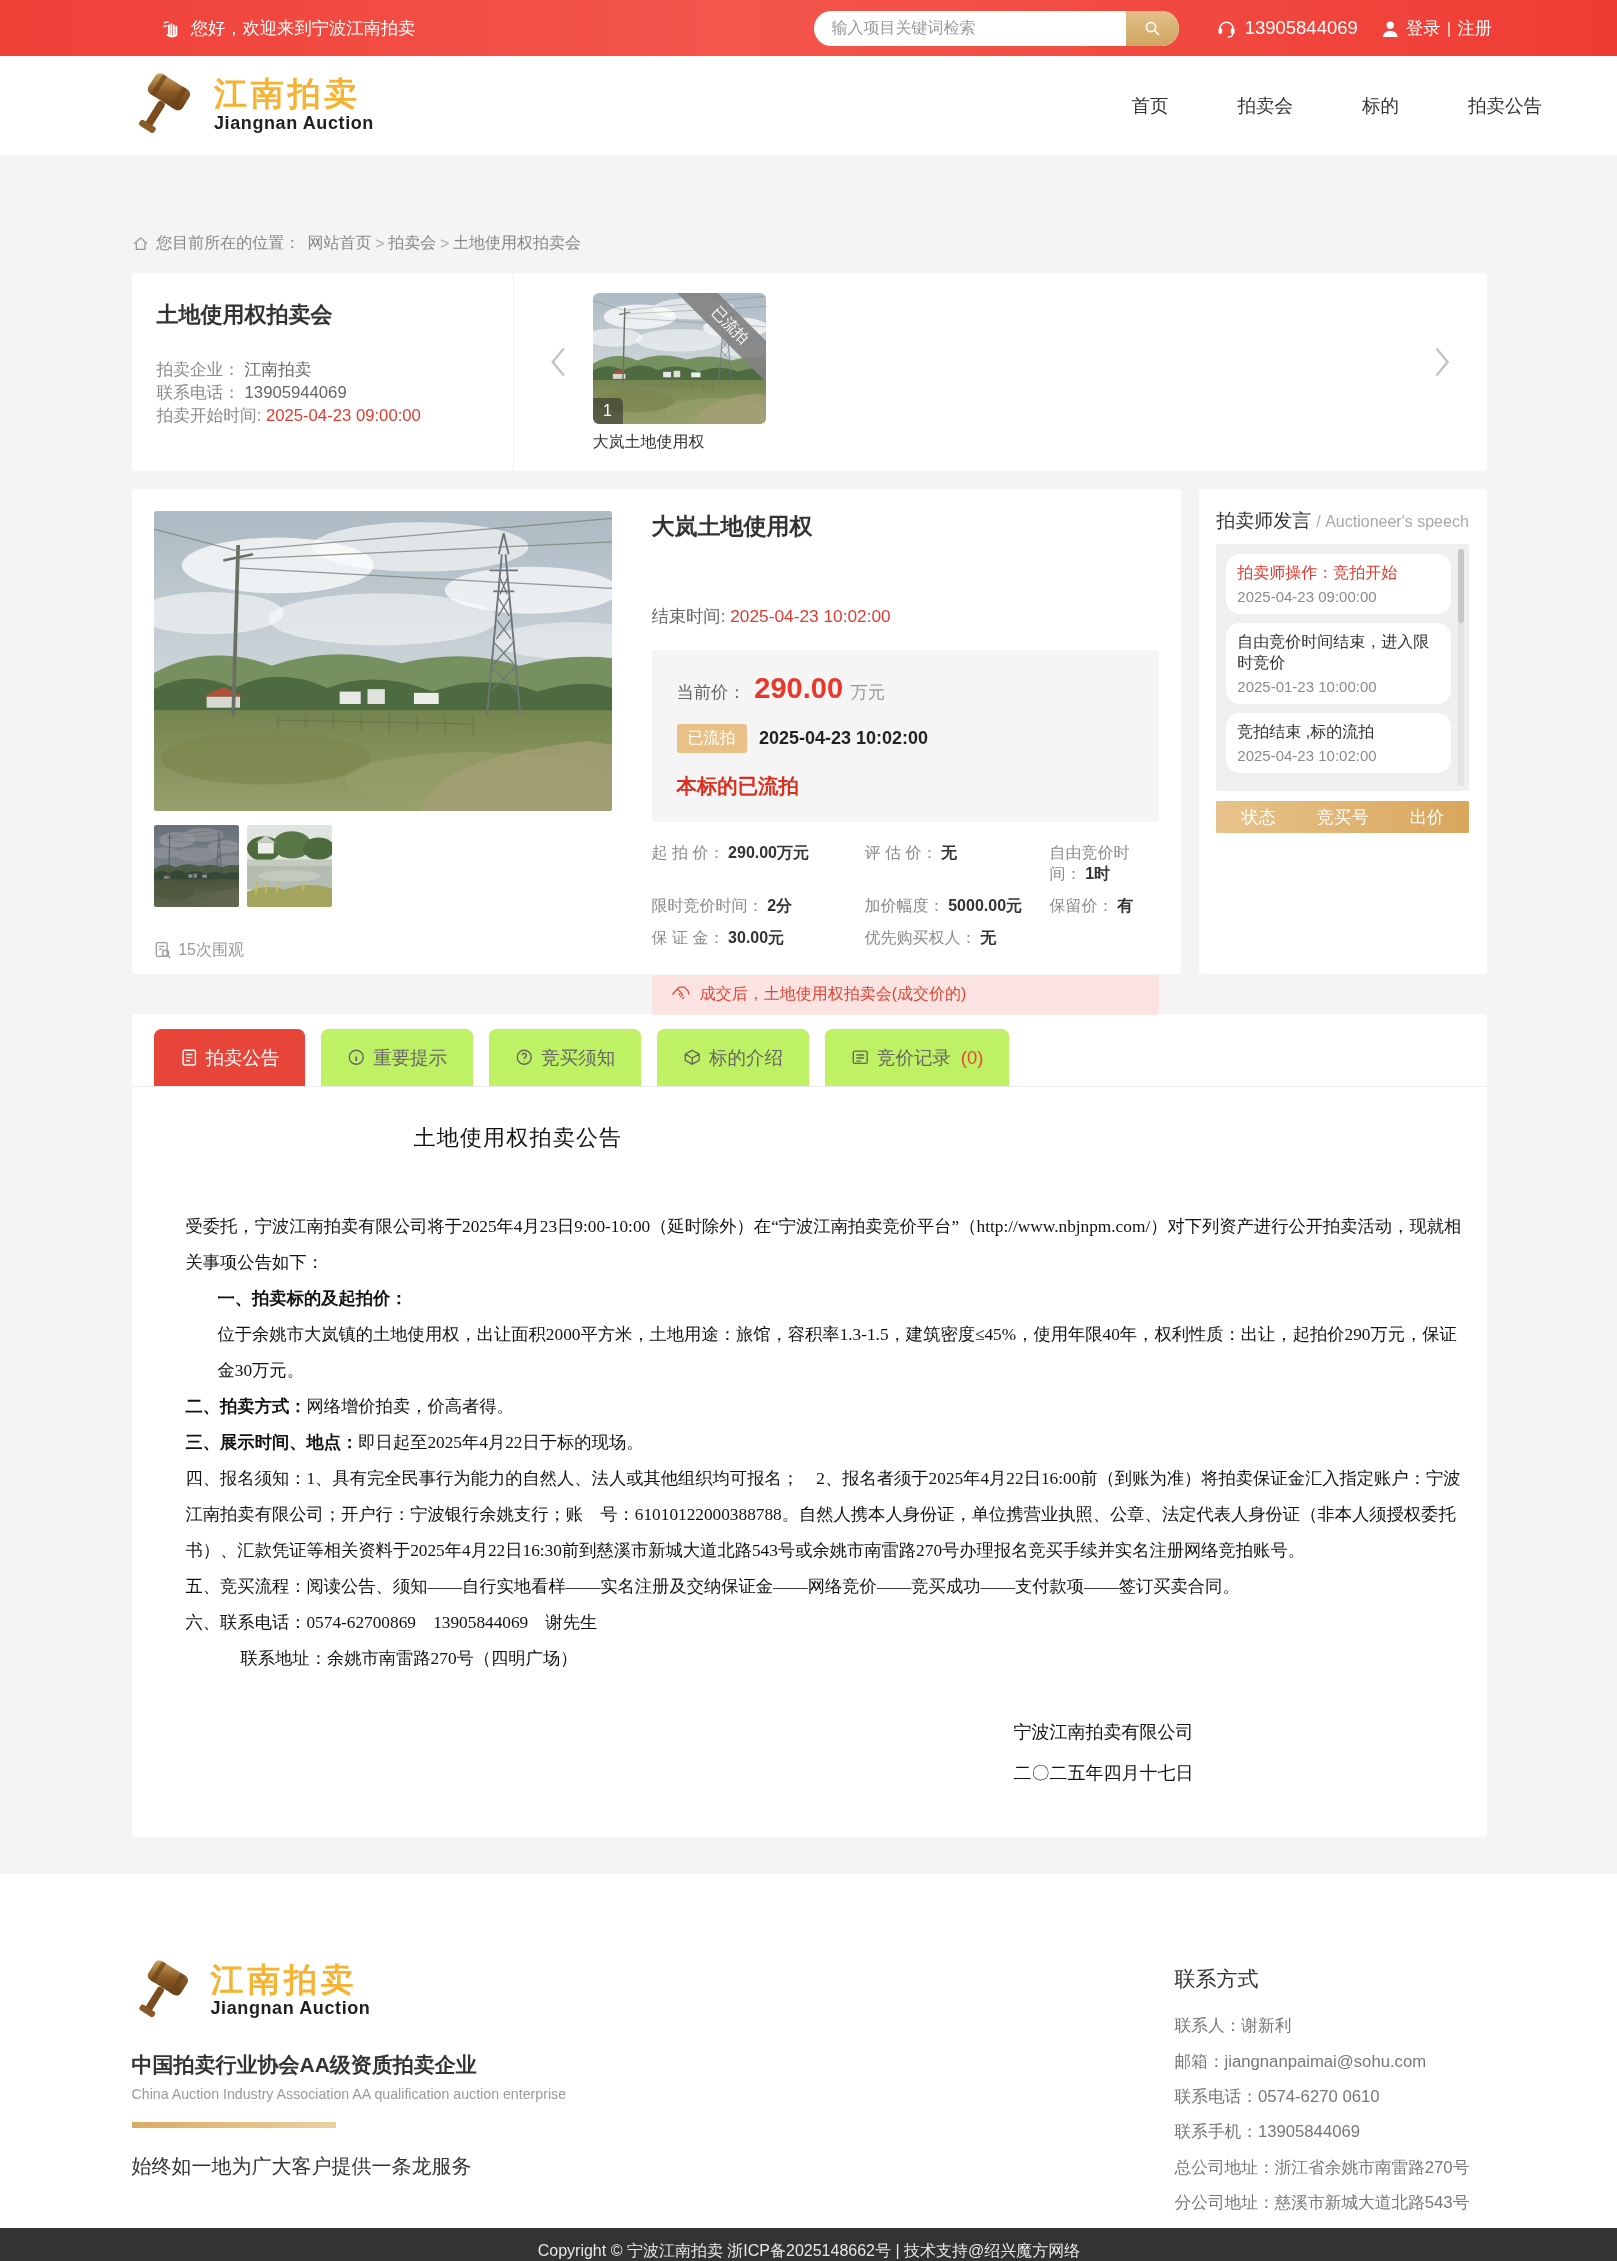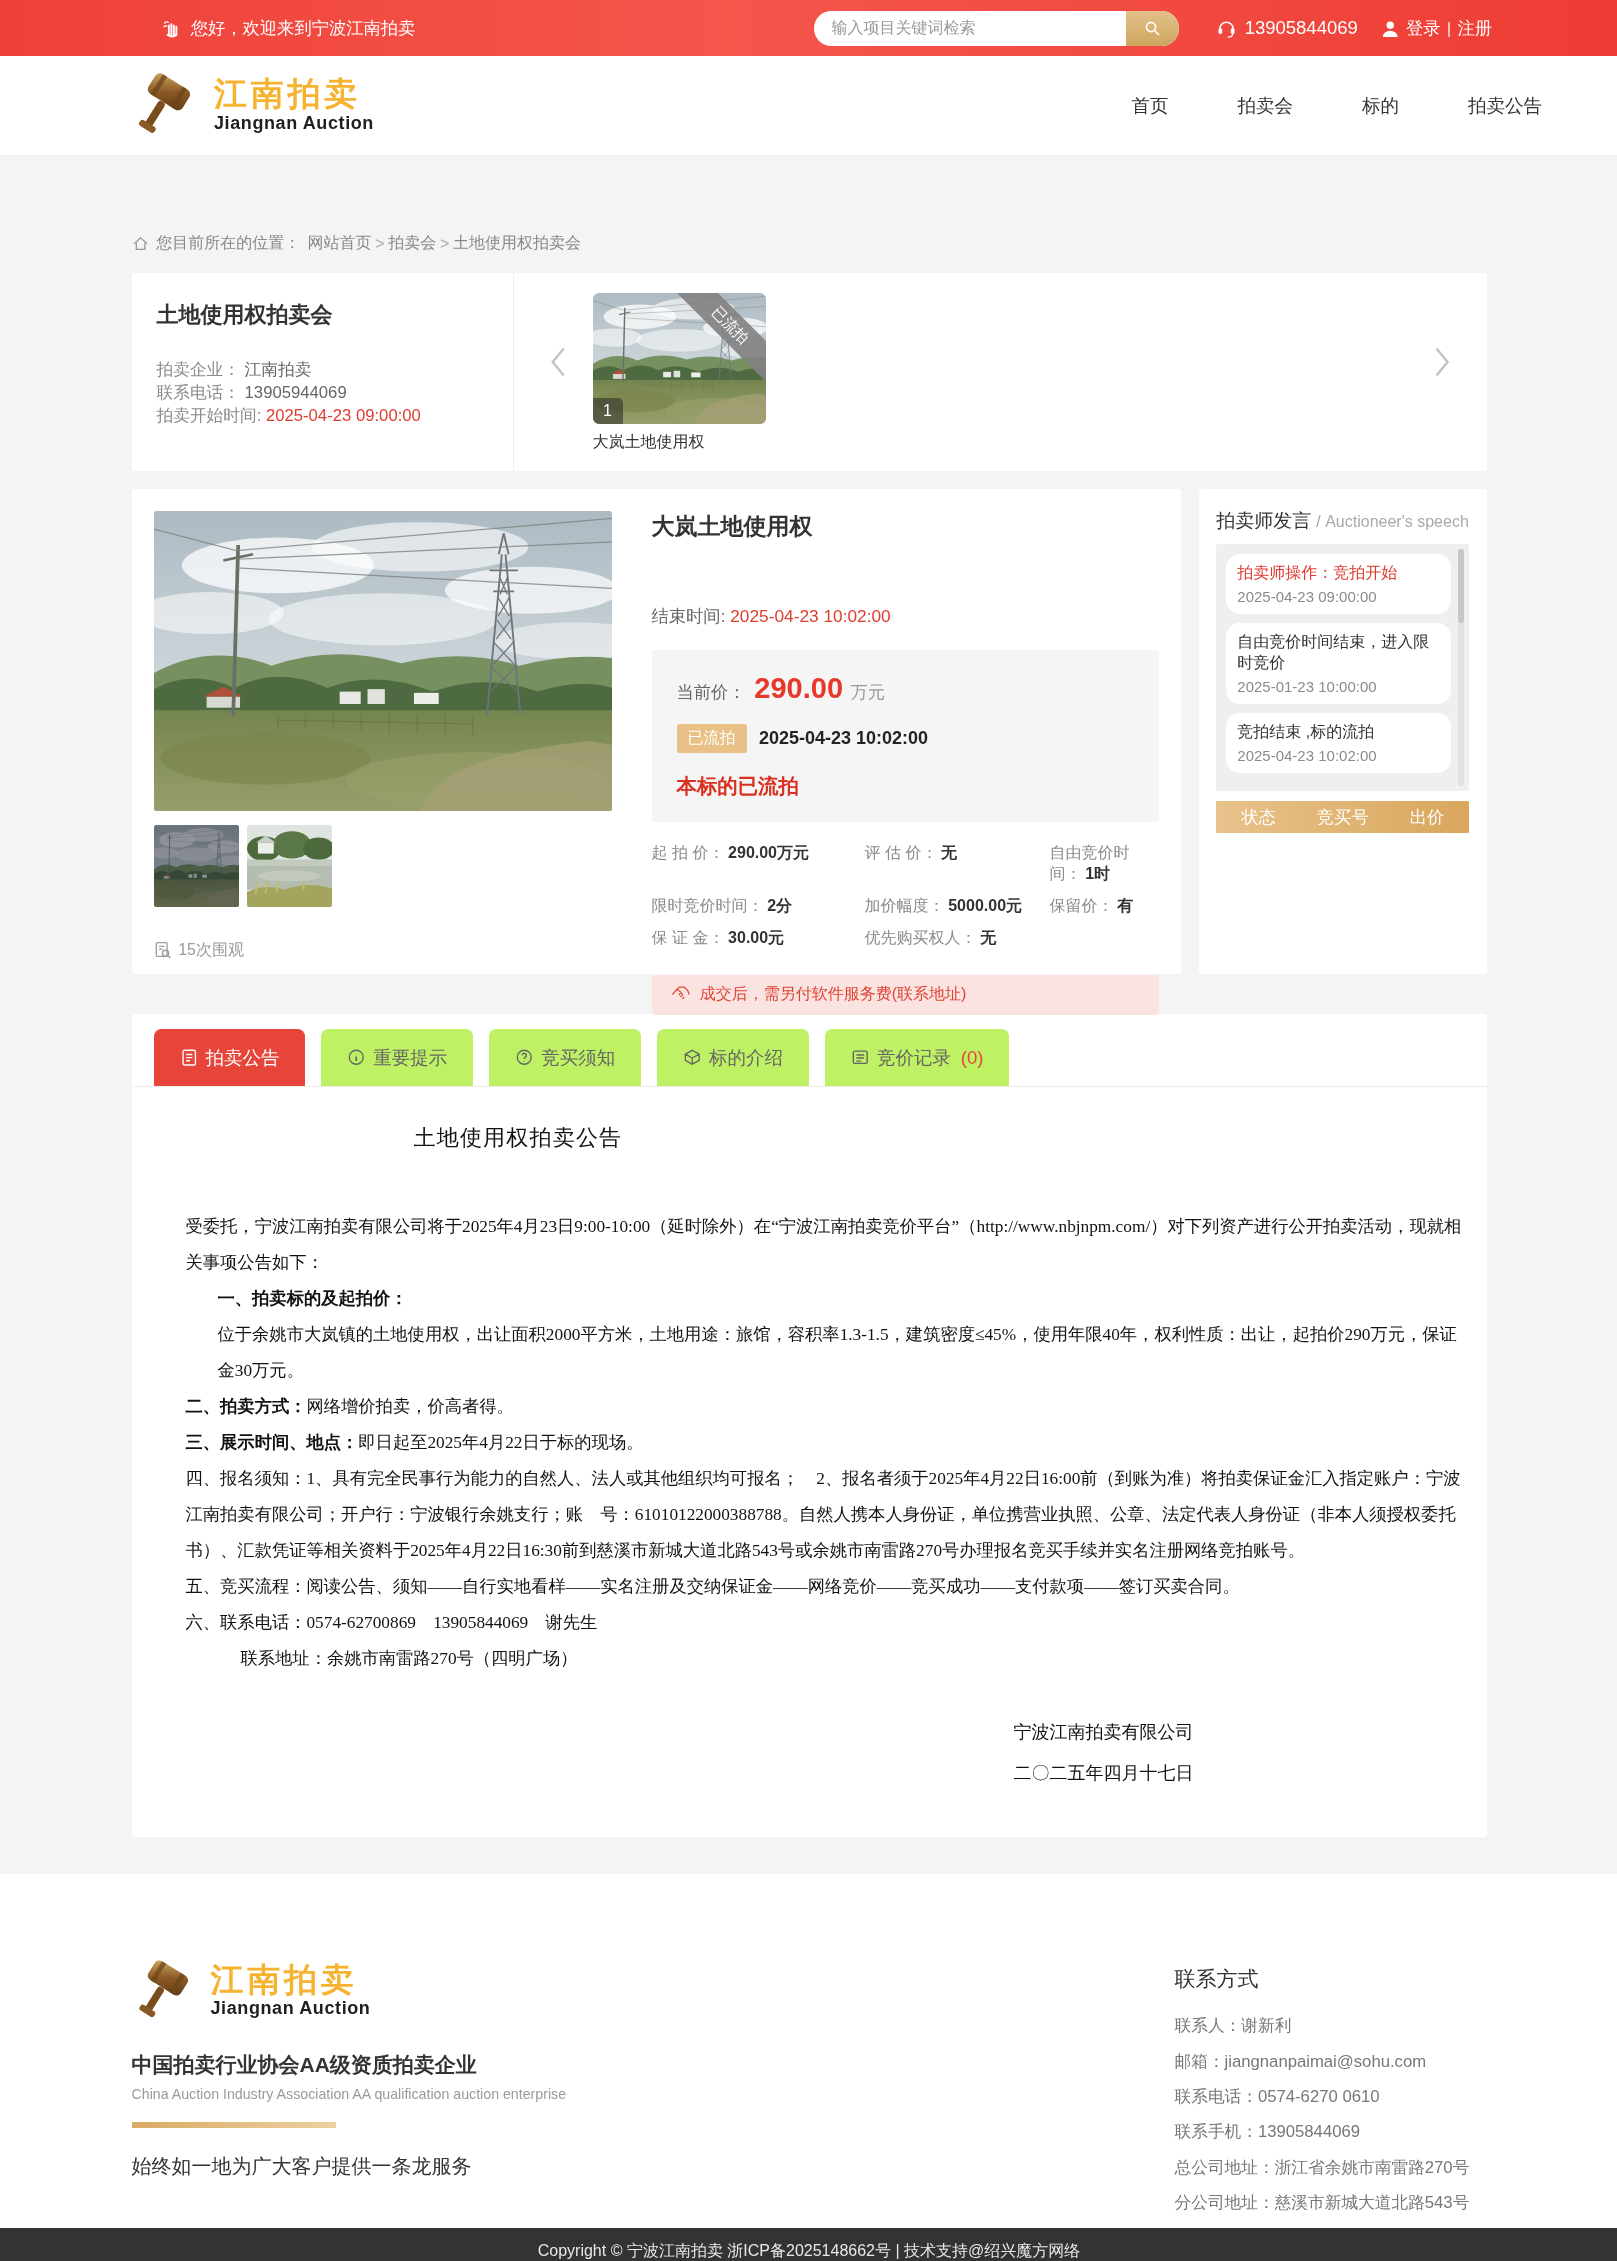--- a/index.html
+++ b/index.html
@@ -390,21 +390,21 @@
             </div>
           <div class="fee">
             <span class="icon">
               <svg width="21" height="21" viewBox="0 0 34 34" fill="none" stroke="#de4433" stroke-width="2">
                   <path d="M4,17 L10,10 Q12,8 14,10 L18,14"></path>
                   <path d="M10,10 L15,5 L23,5 L29,11 L31,17"></path>
                   <path d="M14,18 l3,-3 M17,21 l3,-3 M20,24 l3,-3"></path>
                   <path d="M18,14 Q21,16 19,18"></path>
                 </svg>
             </span>
-            <span>成交后，需另付软件服务费(联系地址)</span>
+            <span>成交后，土地使用权拍卖会(成交价的)</span>
           </div>
         </div>
       </div>
 
       <div class="card sidebar">
         <div class="sb-title">
           <span>拍卖师发言</span><span class="en">/ Auctioneer's speech</span>
         </div>
         <div class="speech-panel" id="speech-panel">
           <div class="speech-item hl">

